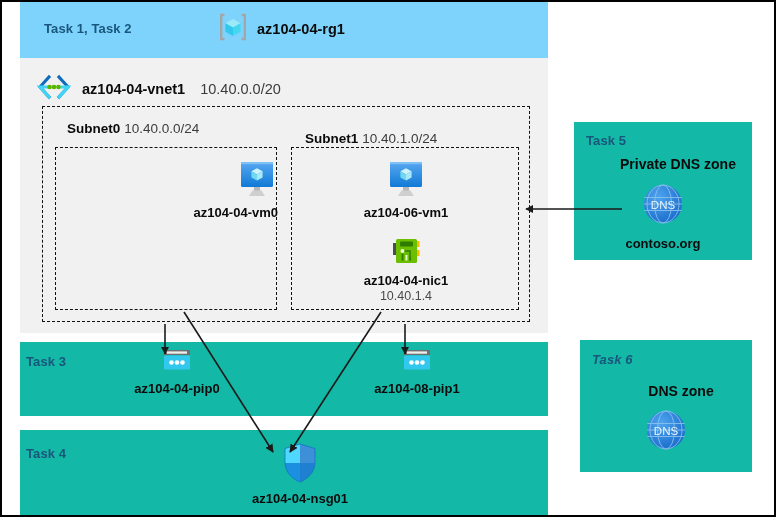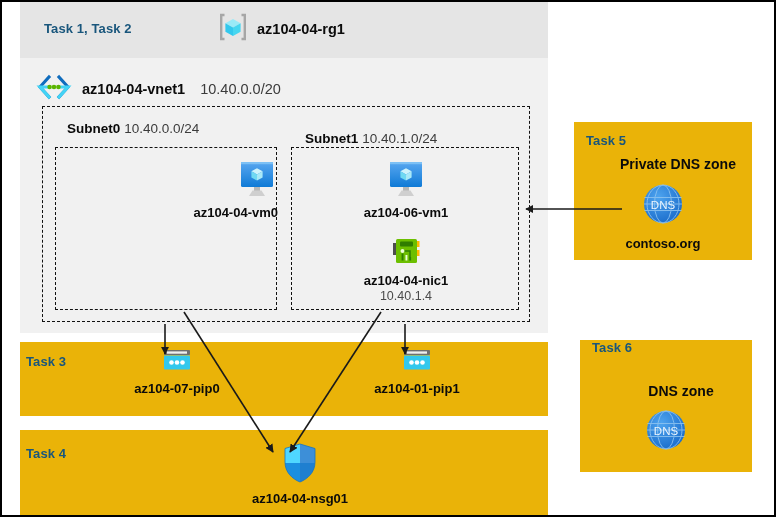--- a/index.html
+++ b/index.html
@@ -2,27 +2,27 @@
 <html><head>
 <meta charset="utf-8">
 <title>Azure Lab Architecture Diagram</title>
 <style>
   html,body{margin:0;padding:0;background:#fff;}
   body{font-family:"Liberation Sans",sans-serif;}
   #canvas{
     position:relative;width:776px;height:517px;background:#ffffff;
     box-sizing:border-box;border:2px solid #000000;overflow:hidden;
   }
-  .panel{position:absolute;background:#eab308;box-sizing:border-box;}
+  .panel{position:absolute;background:#14b8a6;box-sizing:border-box;}
   .task-label{
     position:absolute;color:#19567c;font-weight:bold;font-size:13px;
     letter-spacing:.1px;white-space:nowrap;
   }
   
-  #rg-header{position:absolute;left:18px;top:0px;width:528px;height:56px;background:#e5e5e5;}
+  #rg-header{position:absolute;left:18px;top:0px;width:528px;height:56px;background:#7dd3fc;}
   #rg-title-wrap{position:absolute;left:198px;top:10px;display:flex;align-items:center;gap:9px;}
   #rg-name{font-size:14.5px;font-weight:bold;color:#0b0b0b;white-space:nowrap;}
   
   #rg-body{position:absolute;left:18px;top:56px;width:528px;height:275px;background:#f1f1f1;}
   #vnet-title-wrap{position:absolute;left:16px;top:16px;display:flex;align-items:center;gap:10px;}
   #vnet-name{font-size:14.5px;font-weight:bold;color:#0b0b0b;white-space:nowrap;}
   #vnet-cidr{font-size:14.5px;color:#3b3b3b;white-space:nowrap;margin-left:5px;}
   
   .dashed{position:absolute;border:1.6px dashed #111;box-sizing:border-box;}
   #vnet-box{left:22px;top:48px;width:488px;height:216px;}
@@ -170,34 +170,34 @@
       <span class="icon">
         <svg width="30" height="26" viewBox="0 0 30 26">
           <rect x="2" y="2" width="26" height="5" rx="1" fill="#6e6e6e"></rect>
           <rect x="5" y="3.4" width="20" height="2.3" fill="#efefef"></rect>
           <rect x="2" y="7.5" width="26" height="14" rx="1" fill="#32c8ed"></rect>
           <circle cx="9.5" cy="14.5" r="2.3" fill="#ffffff"></circle>
           <circle cx="15" cy="14.5" r="2.3" fill="#ffffff"></circle>
           <circle cx="20.5" cy="14.5" r="2.3" fill="#ffffff"></circle>
         </svg>
       </span>
-      <span class="res-name">az104-07-pip0</span>
+      <span class="res-name">az104-04-pip0</span>
     </div>
     <div class="res-stack" style="left:354px;top:6px;width:86px;">
       <span class="icon">
         <svg width="30" height="26" viewBox="0 0 30 26">
           <rect x="2" y="2" width="26" height="5" rx="1" fill="#6e6e6e"></rect>
           <rect x="5" y="3.4" width="20" height="2.3" fill="#efefef"></rect>
           <rect x="2" y="7.5" width="26" height="14" rx="1" fill="#32c8ed"></rect>
           <circle cx="9.5" cy="14.5" r="2.3" fill="#ffffff"></circle>
           <circle cx="15" cy="14.5" r="2.3" fill="#ffffff"></circle>
           <circle cx="20.5" cy="14.5" r="2.3" fill="#ffffff"></circle>
         </svg>
       </span>
-      <span class="res-name">az104-01-pip1</span>
+      <span class="res-name">az104-08-pip1</span>
     </div>
   </div>
 
   <div class="panel" id="task4-panel">
     <div class="task-label" style="left:6px;top:16px;">Task 4</div>
     <div class="res-stack" style="left:215px;top:12px;width:130px;">
       <span class="icon">
         <svg width="38" height="42" viewBox="0 0 38 42">
           <defs>
             <clipPath id="shieldclip">
@@ -236,21 +236,21 @@
             <path d="M5.4 17.5 H42.6 M5.4 30.5 H42.6 M5 24 H43"></path>
           </g>
           <text x="24" y="28.5" text-anchor="middle" font-family="Liberation Sans, sans-serif" font-size="11.5" fill="#eaf4fd">DNS</text>
         </svg>
       </span>
       <span class="res-name" style="margin-top:4px;">contoso.org</span>
     </div>
   </div>
 
   <div class="panel" id="task6-panel">
-    <div class="task-label" style="left:12px;top:0;">Task 6</div>
+    <div class="task-label" style="left:12px;top:12px;font-style:italic;">Task 6</div>
     <div class="panel-heading" style="left:0;top:43px;width:172px;">DNS zone</div>
     <div class="res-stack" style="left:0;top:66px;width:172px;">
       <span class="icon">
         <svg width="48" height="48" viewBox="0 0 48 48">
           <defs>
             <radialGradient id="dnsg6" cx="0.38" cy="0.32" r="0.78">
               <stop offset="0" stop-color="#4ea4ef"></stop>
                 <stop offset="1" stop-color="#1668c8"></stop>
             </radialGradient>
           </defs>

